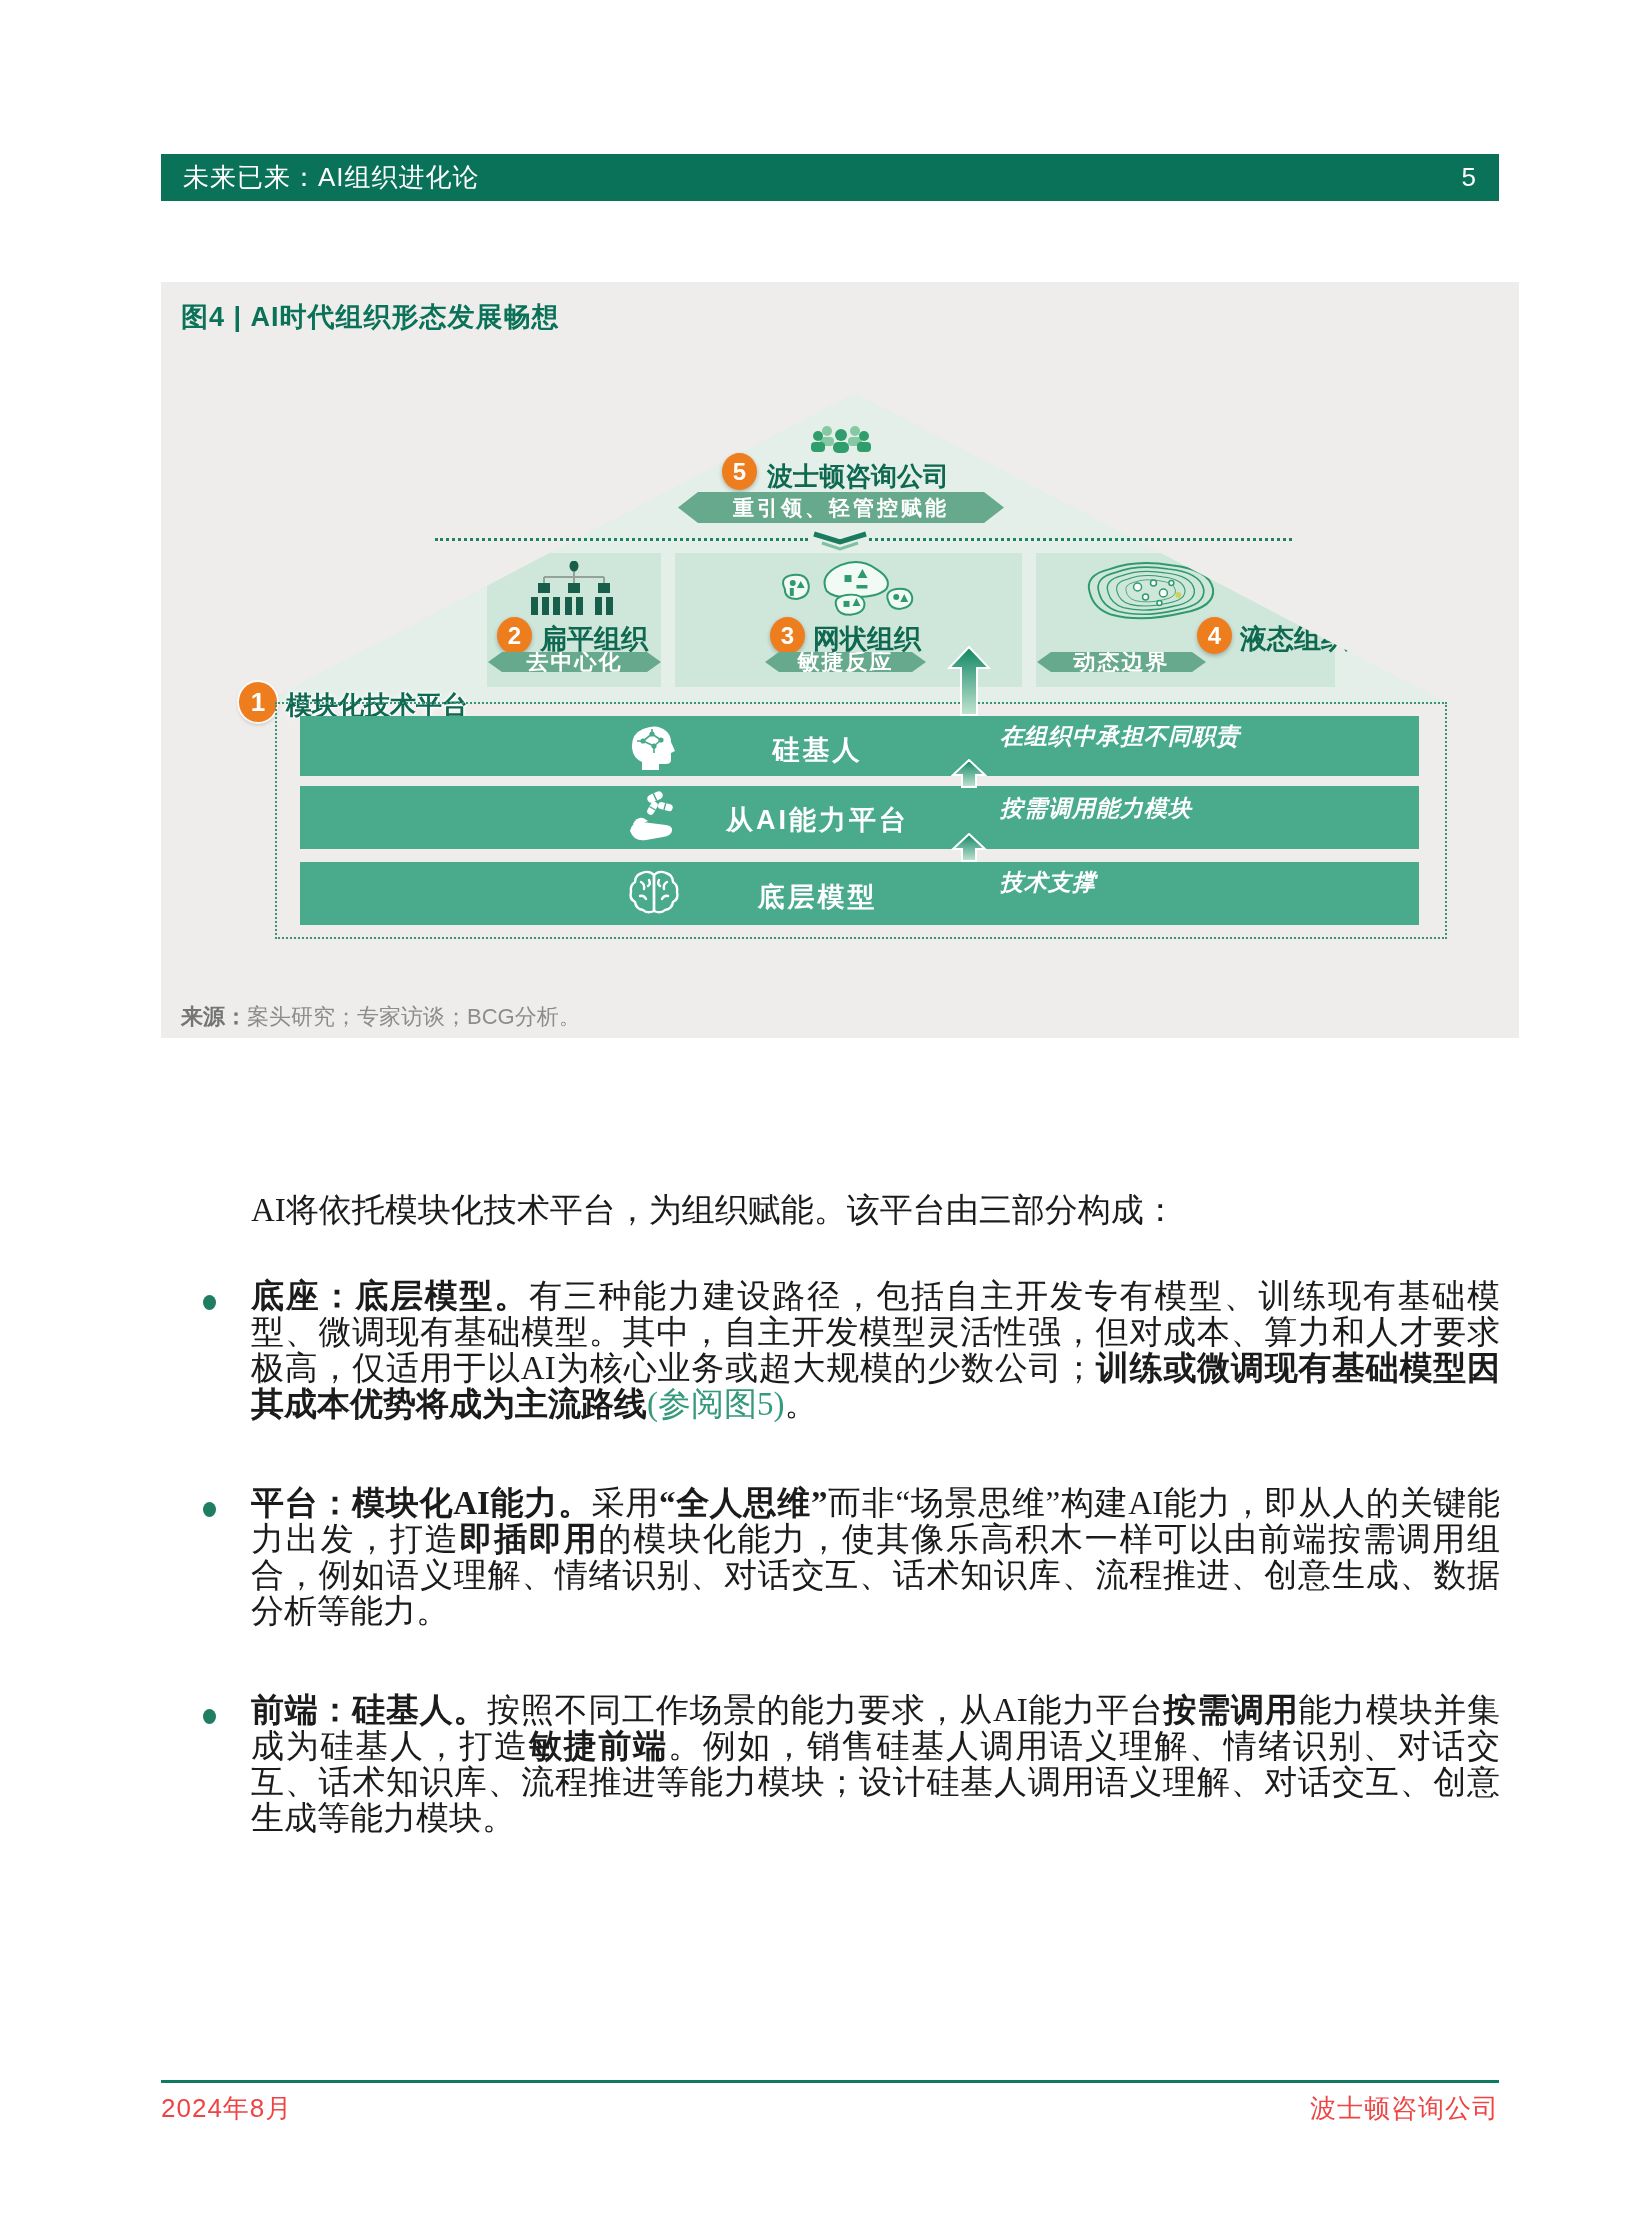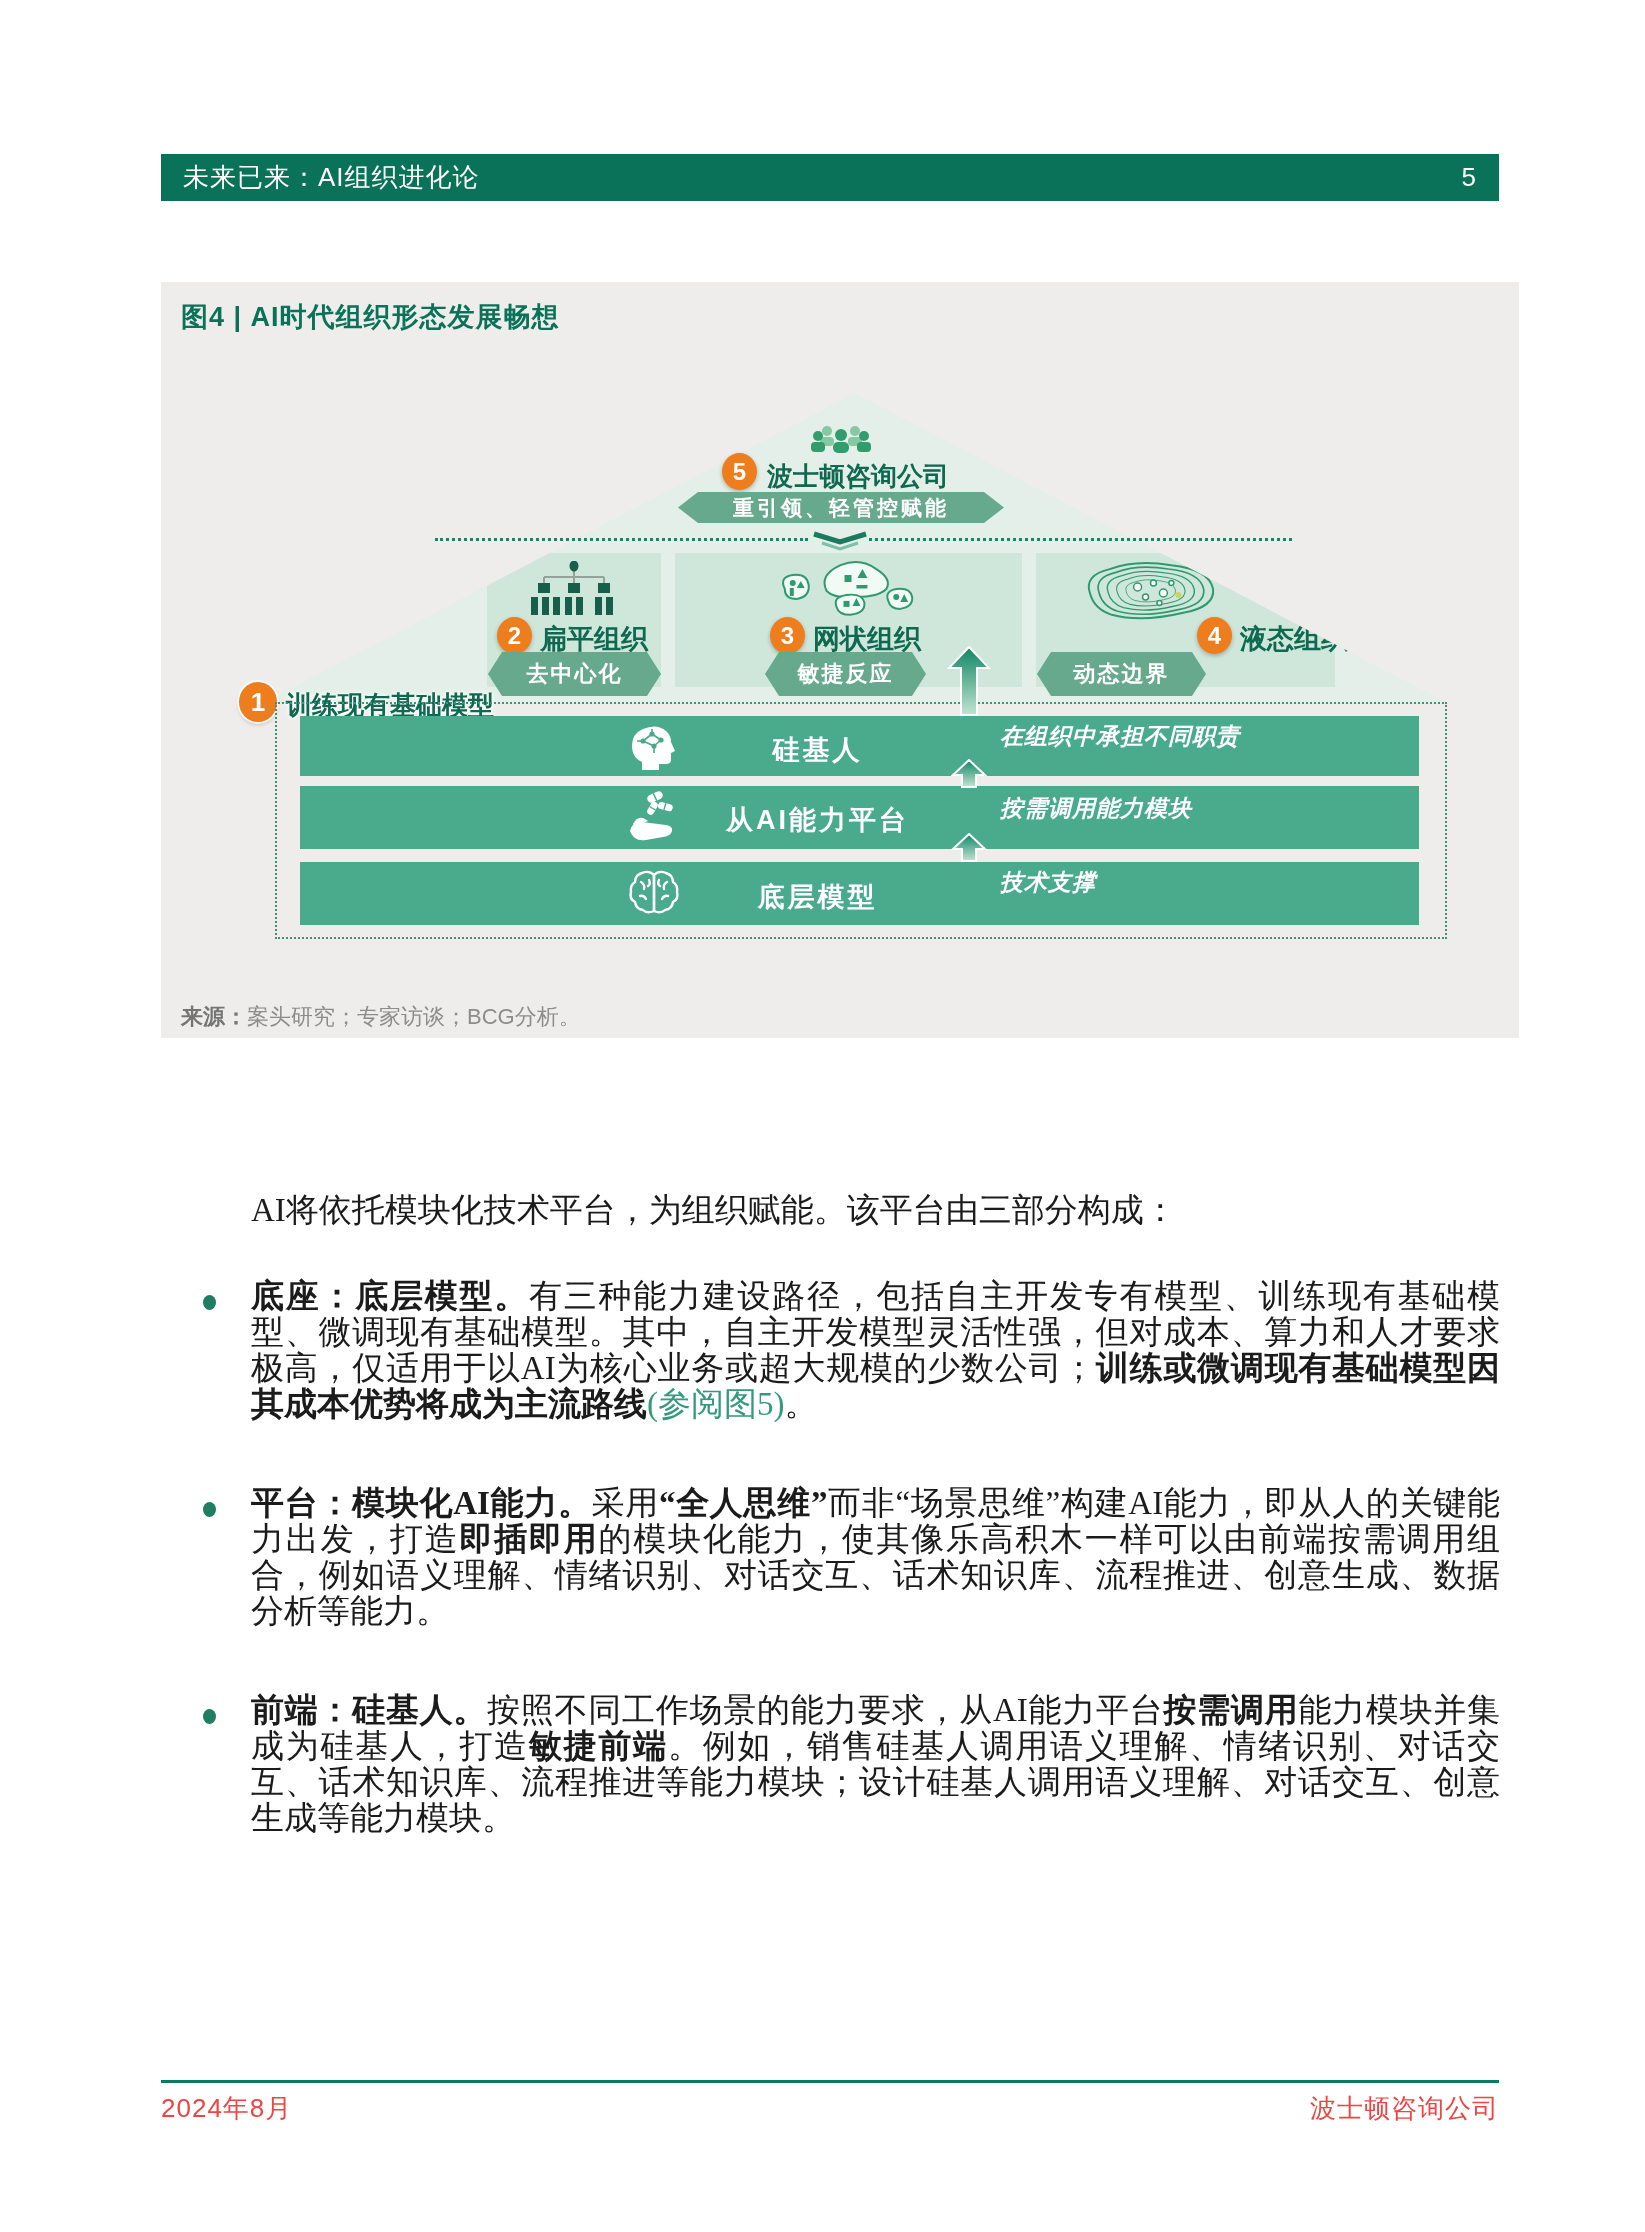--- a/index.html
+++ b/index.html
@@ -32,21 +32,21 @@
   [data-name="panel-liquid-org"]{left:875px;width:299px;}
 
   .num-badge{position:absolute;background:var(--orange);color:#fff;border-radius:50%;
     display:flex;align-items:center;justify-content:center;font-weight:bold;
     box-shadow:0 2px 4px rgba(0,0,0,.25);}
   .badge-sm{width:35px;height:37px;font-size:24px;}
   .node-title{position:absolute;font-size:27px;font-weight:bold;color:var(--dark);}
   .hex{position:absolute;background:var(--hex);color:#fff;font-weight:bold;
     display:flex;align-items:center;justify-content:center;
     clip-path:polygon(14px 0,calc(100% - 14px) 0,100% 50%,calc(100% - 14px) 100%,14px 100%,0 50%);}
-  .hex-sm{height:44px;font-size:22px;letter-spacing:2px;}
+  .hex-sm{height:20px;font-size:22px;letter-spacing:2px;}
 
   
   [data-name="people-group-icon"]{position:absolute;left:649px;top:142px;}
   [data-name="org-chart-icon"]{position:absolute;left:363px;top:279px;}
   [data-name="mesh-clouds-icon"]{position:absolute;left:588px;top:273px;}
   [data-name="liquid-blob-icon"]{position:absolute;left:915px;top:271px;}
 
   
   [data-name="hq-number-badge"]{left:561px;top:171px;}
   [data-name="hq-title"]{left:606px;top:177px;font-size:26px;}
@@ -239,21 +239,21 @@
       <div class="hex" data-name="hq-banner">重引领、轻管控赋能</div>
 
       <div class="dotted" data-name="top-dotted-left"></div>
       <div class="dotted" data-name="top-dotted-right"></div>
       <svg data-name="chevron-down-icon" width="60" height="20" viewBox="0 0 60 20">
         <polyline points="4,3 30,11 56,3" stroke="#1a7a5e" stroke-width="5" fill="none"></polyline>
         <polyline points="12,12 30,18 48,12" stroke="#7fbfa6" stroke-width="3" fill="none"></polyline>
       </svg>
 
       <div class="num-badge" data-name="platform-number-badge">1</div>
-      <div data-name="platform-title">训练现有基础模型</div>
+      <div data-name="platform-title">模块化技术平台</div>
 
       <div class="dashed-box" data-name="platform-dashed-box"></div>
 
       <div class="bar" data-name="bar-silicon-human"></div>
       <div class="bar" data-name="bar-modular-ai"></div>
       <div class="bar" data-name="bar-foundation-model"></div>
 
       <svg data-name="silicon-human-icon" width="50" height="50" viewBox="0 0 50 50">
         <path d="M15 49 V41 Q6 37 5 27 Q4 13 16 8 Q30 2 39 10 Q44 14 44 21 L48 30 L44 32 V39 Q44 43 39 43 H32 V49 Z" fill="#fff"></path>
         <g fill="#49a98a">

